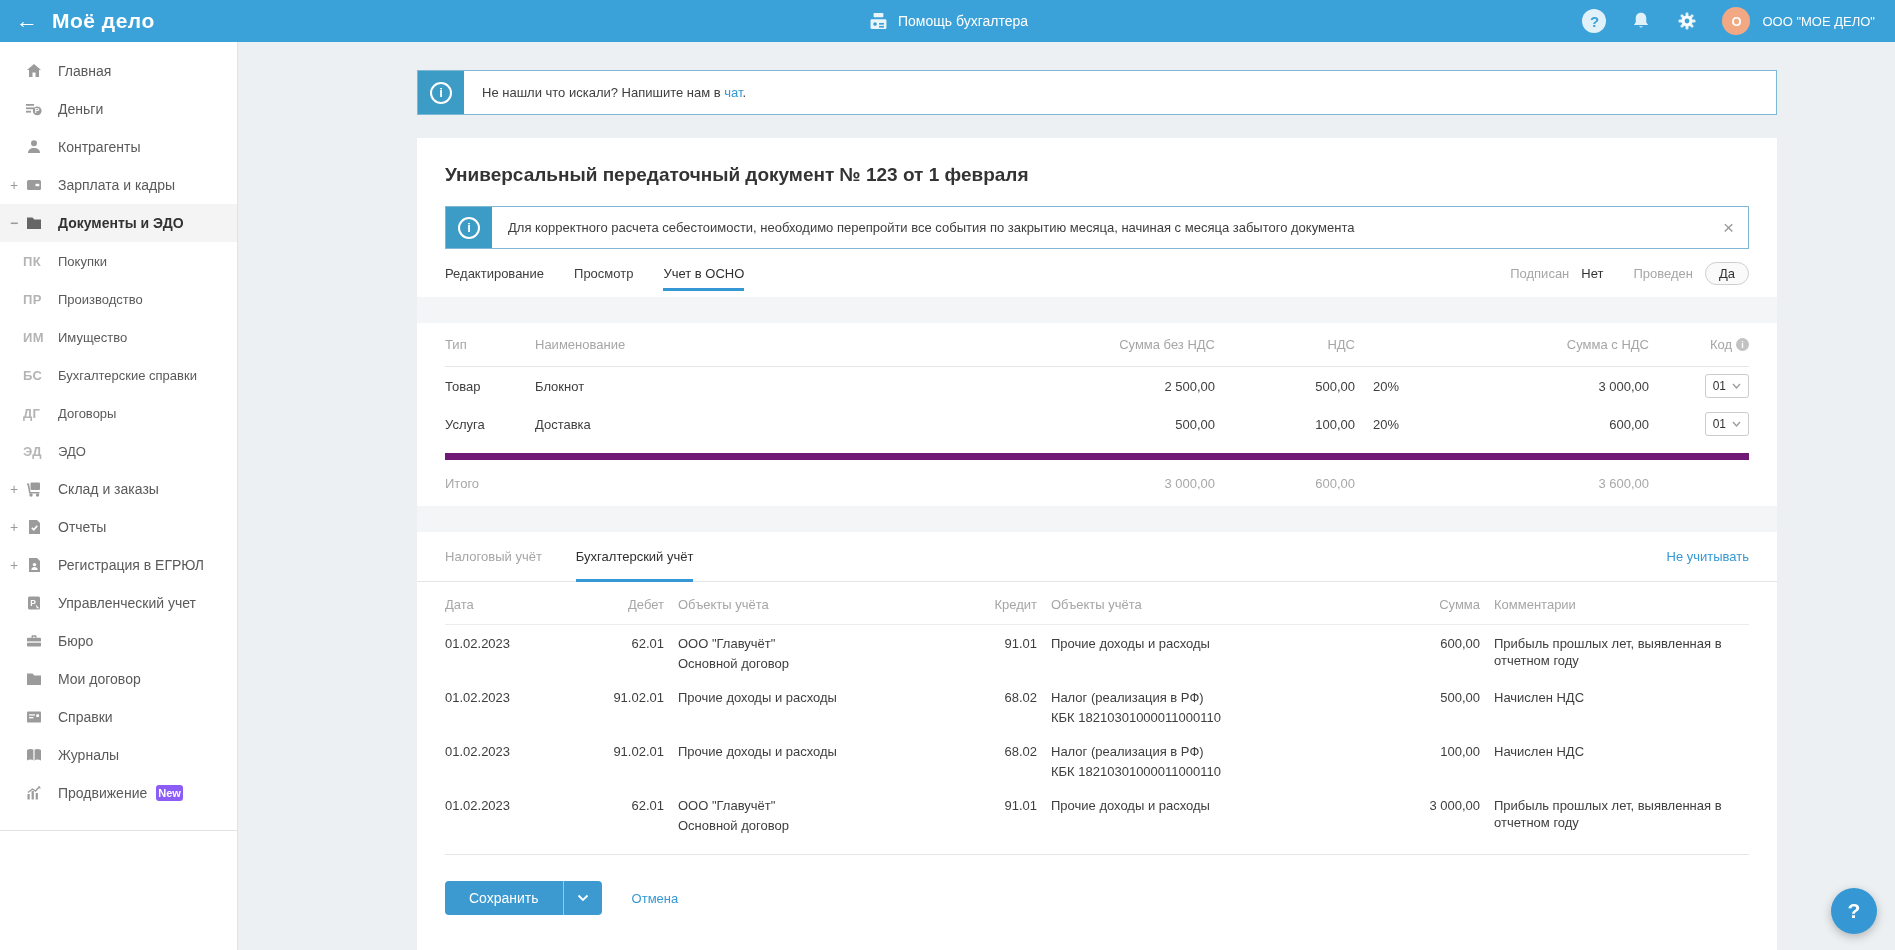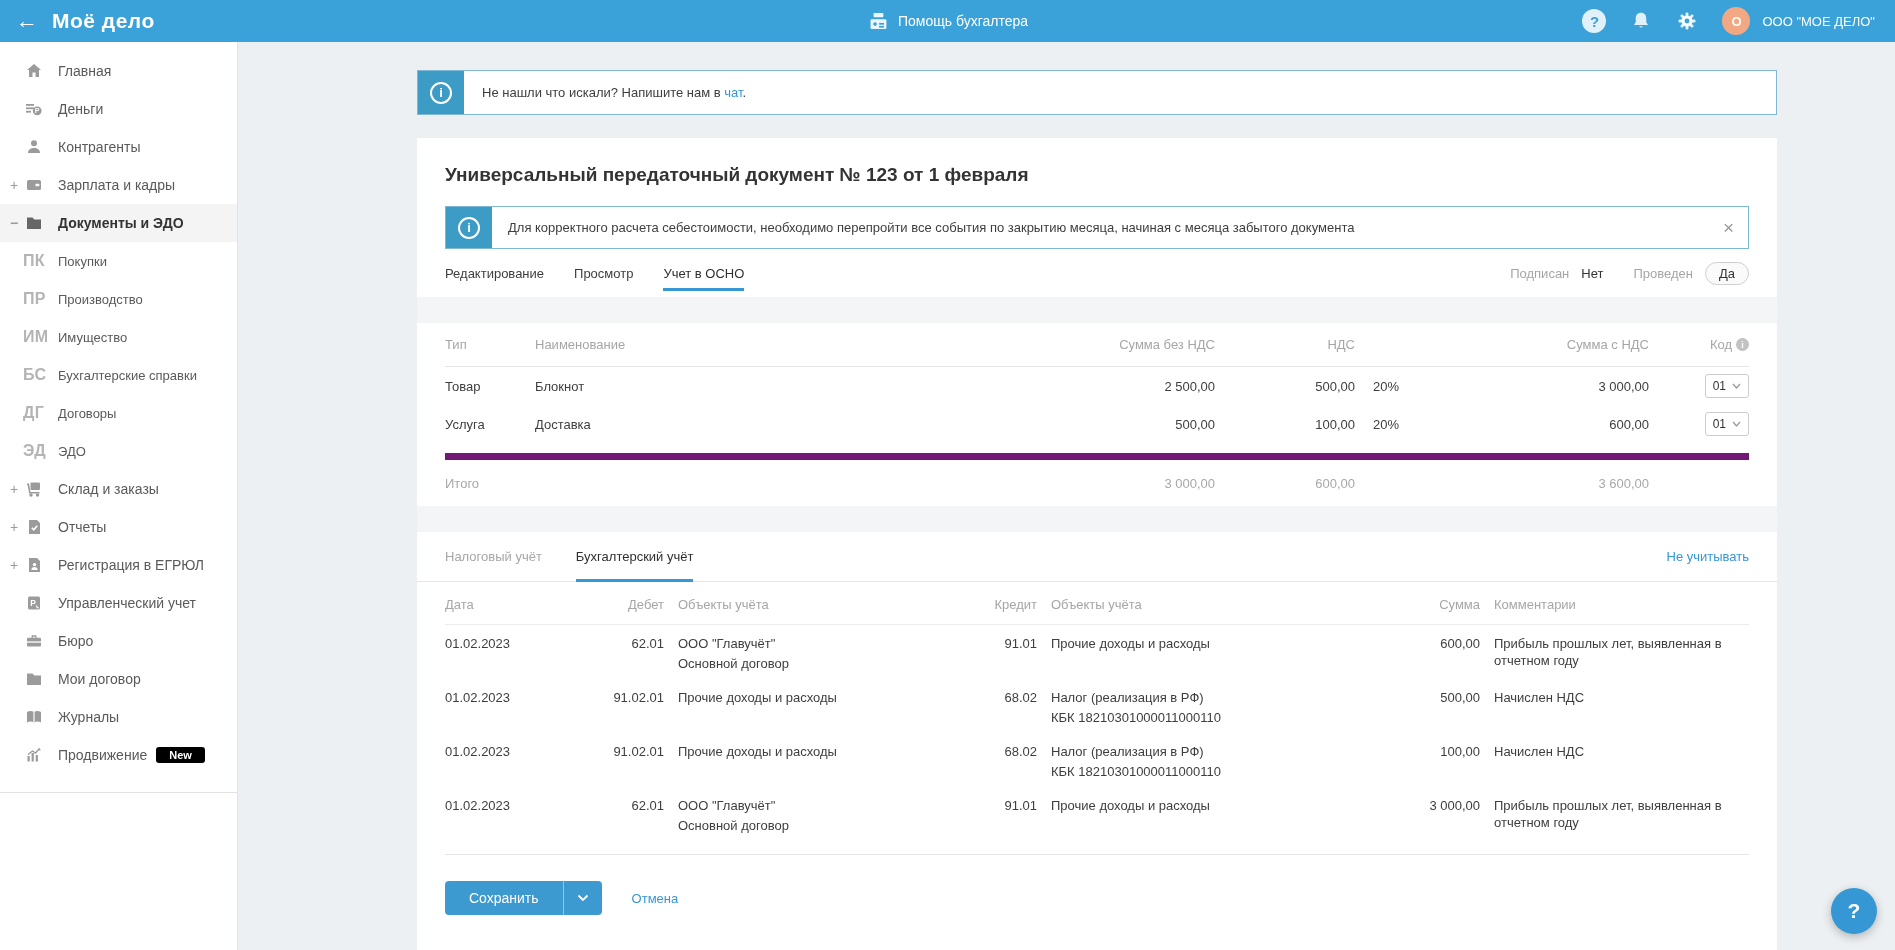--- a/index.html
+++ b/index.html
@@ -21,25 +21,25 @@
   .wrap { display:flex; height:908px; }
   .sidebar { width:238px; background:#fff; border-right:1px solid #e3e3e3; padding-top:10px; flex-shrink:0; }
   .main { flex:1; position:relative; overflow:hidden; }
   .content { width:1360px; margin:28px 0 0 179px; }
 
   
   .s-item, .s-sub { position:relative; display:flex; align-items:center; min-height:38px; cursor:pointer; font-size:14px; color:#5a5a5a; padding:4px 8px 4px 58px; }
   .s-item .s-ico { position:absolute; left:25px; top:50%; transform:translateY(-50%); width:18px; height:18px; }
   .s-exp { position:absolute; left:8px; color:#9b9b9b; font-size:14px; width:12px; text-align:center; }
   .s-sub { font-size:13px; }
-  .s-code { position:absolute; left:23px; font-size:16px; font-weight:bold; color:#b4b4b4; letter-spacing:.3px; }
+  .s-code { position:absolute; left:23px; font-size:13px; font-weight:bold; color:#b4b4b4; letter-spacing:.3px; }
   .s-item.active { background:#f4f4f4; color:#333; font-weight:bold; }
   .s-sub.active { background:#f0f0f0; color:#333; font-weight:bold; }
   .s-sub.active .s-code { color:#555; }
-  .badge { background:#000000; color:#fff; font-size:11px; font-weight:bold; border-radius:3px; padding:2px 13px; margin-left:9px; }
+  .badge { background:#8b5cf6; color:#fff; font-size:11px; font-weight:bold; border-radius:3px; padding:2px 2px; margin-left:9px; }
   .s-divider { height:1px; background:#e2e2e2; margin-top:18px; }
   .sico { fill:#9b9b9b; }
   .s-item.active .sico { fill:#666; }
 
   
   .banner1 { width:100%; background:#fff; border:1px solid #7eb8d4; display:flex; align-items:stretch; margin-bottom:23px; }
   .banner-ic { width:46px; background:#3d9cc5; display:flex; align-items:center; justify-content:center; flex-shrink:0; }
   .info-circle { width:22px; height:22px; border:2px solid #fff; border-radius:50%; color:#fff; font-size:13px; font-style:normal; display:flex; align-items:center; justify-content:center; font-weight:bold; }
   .banner1 .b-text { display:flex; align-items:center; padding:14px 18px; font-size:13px; color:#3e3e3e; }
   a.link { color:#3598d4; text-decoration:none; cursor:pointer; }
@@ -267,20 +267,29 @@
       <span>Бюро</span>
     </div>
     <div class="s-item">
       <span class="s-ico"><svg viewBox="0 0 18 18">
             <path class="sico" d="M2 3.5h5.5l1.8 2H16V15H2z"></path>
           </svg></span>
       <span>Мои договор</span>
     </div>
     <div class="s-item">
       <span class="s-ico"><svg viewBox="0 0 18 18">
+            <rect class="sico" x="2" y="3.5" width="14" height="11" rx="1"></rect>
+            <rect x="4" y="6.3" width="6" height="1.3" fill="#fff"></rect>
+            <rect x="4" y="9" width="4.5" height="1.3" fill="#fff"></rect>
+            <rect x="11.3" y="6.3" width="2.7" height="2.7" fill="#fff"></rect>
+          </svg></span>
+      <span>Справки</span>
+    </div>
+    <div class="s-item">
+      <span class="s-ico"><svg viewBox="0 0 18 18">
             <path class="sico" d="M2 4c2.5-1.2 4.5-1.2 7 0 2.5-1.2 4.5-1.2 7 0v10.5c-2.5-1.2-4.5-1.2-7 0-2.5-1.2-4.5-1.2-7 0z"></path>
             <path d="M9 4v10.5" stroke="#fff" stroke-width="1.2"></path>
           </svg></span>
       <span>Журналы</span>
     </div>
     <div class="s-item">
       <span class="s-ico"><svg viewBox="0 0 18 18">
             <g class="sico">
               <rect x="2.5" y="10" width="2.2" height="5.5"></rect>
               <rect x="6.6" y="7" width="2.2" height="8.5"></rect>

